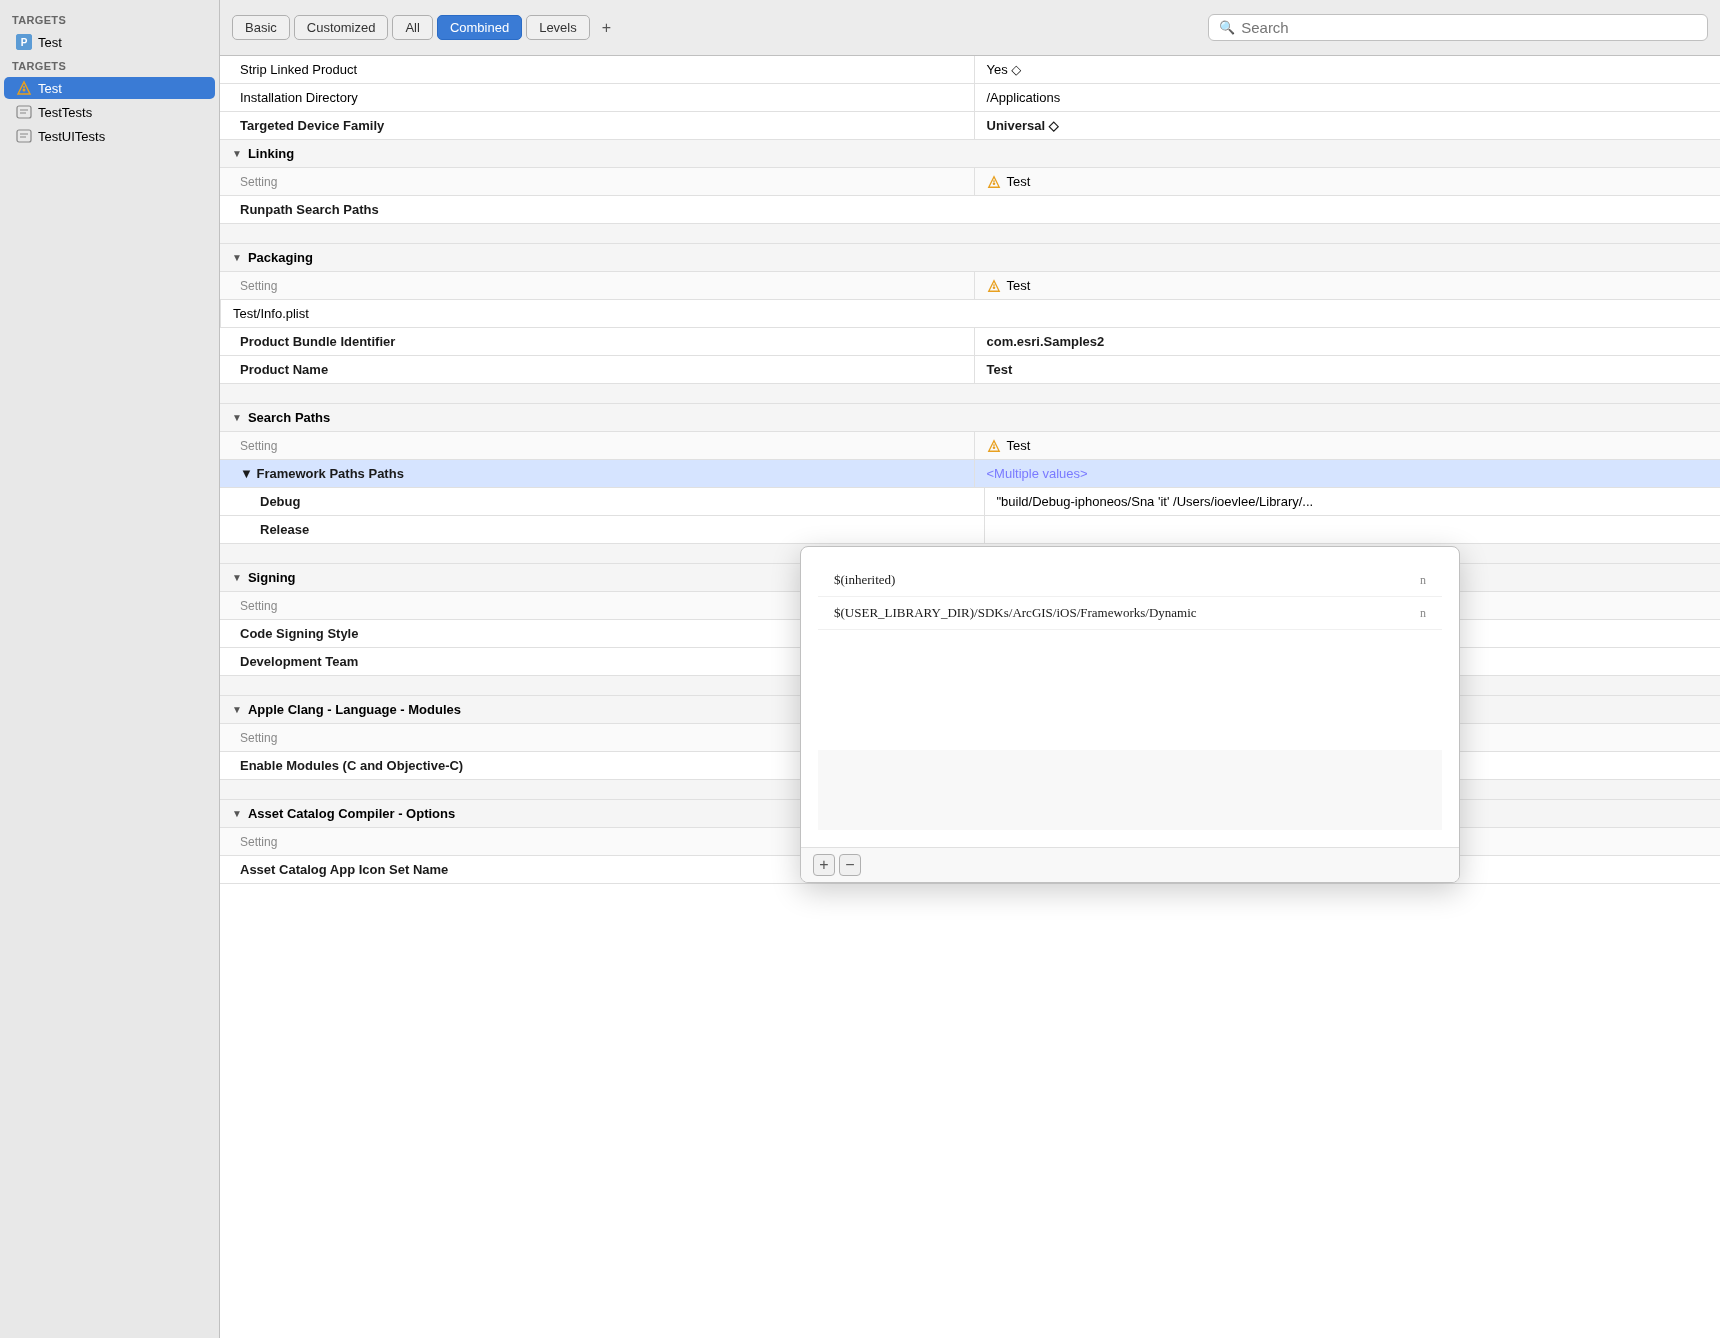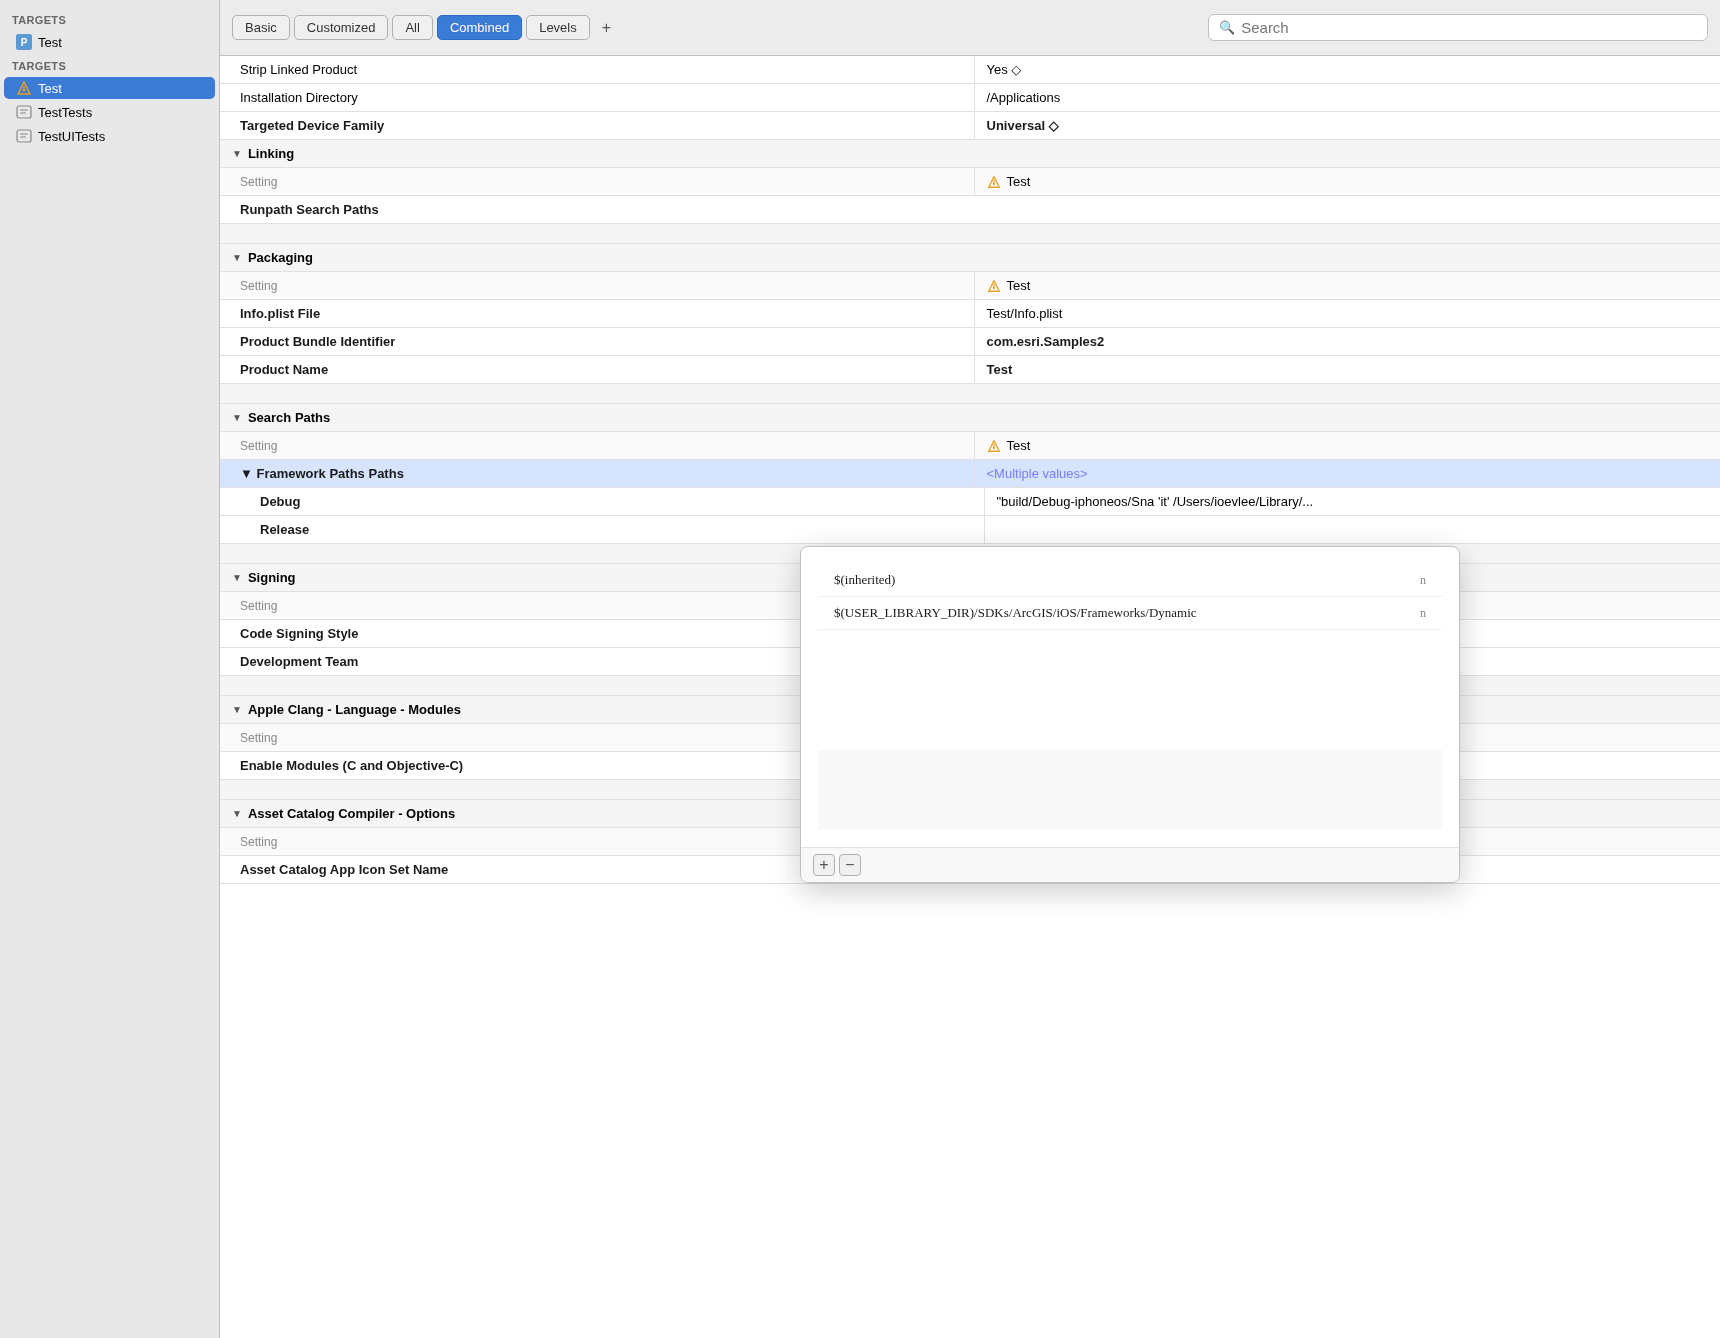--- a/index.html
+++ b/index.html
@@ -406,23 +406,20 @@
           <svg width="14" height="14" viewBox="0 0 16 16">
             <polygon points="2,14 8,2 14,14" fill="none" stroke="#e8a020" stroke-width="1.5"></polygon>
             <circle cx="8" cy="10" r="1.5" fill="#e8a020"></circle>
             <line x1="8" y1="6" x2="8" y2="8.2" stroke="#e8a020" stroke-width="1.5"></line>
           </svg>
           <span>Test</span>
         </span>
       </div>
     </div>
     <div class="row">
-      <div class="col-setting">
-        <span class="setting-name">Info.plist File</span>
-      </div>
       <div class="col-value">
         <span>Test/Info.plist</span>
       </div>
     </div>
     <div class="row">
       <div class="col-setting">
         <span class="setting-name">Product Bundle Identifier</span>
       </div>
       <div class="col-value">
         <span class="setting-name">com.esri.Samples2</span>

